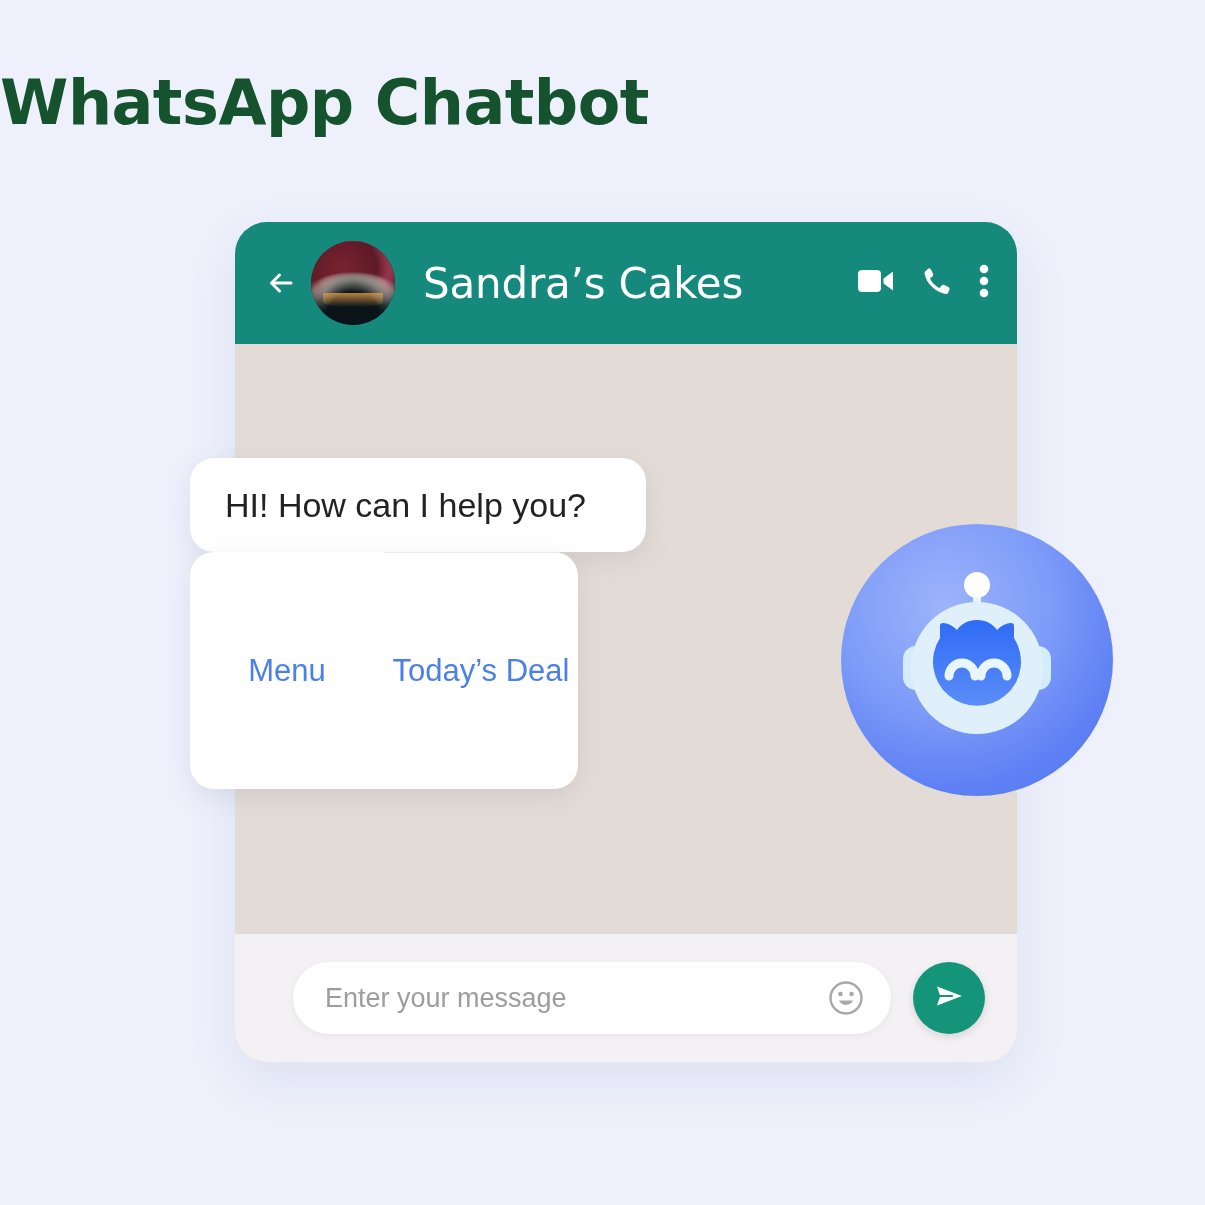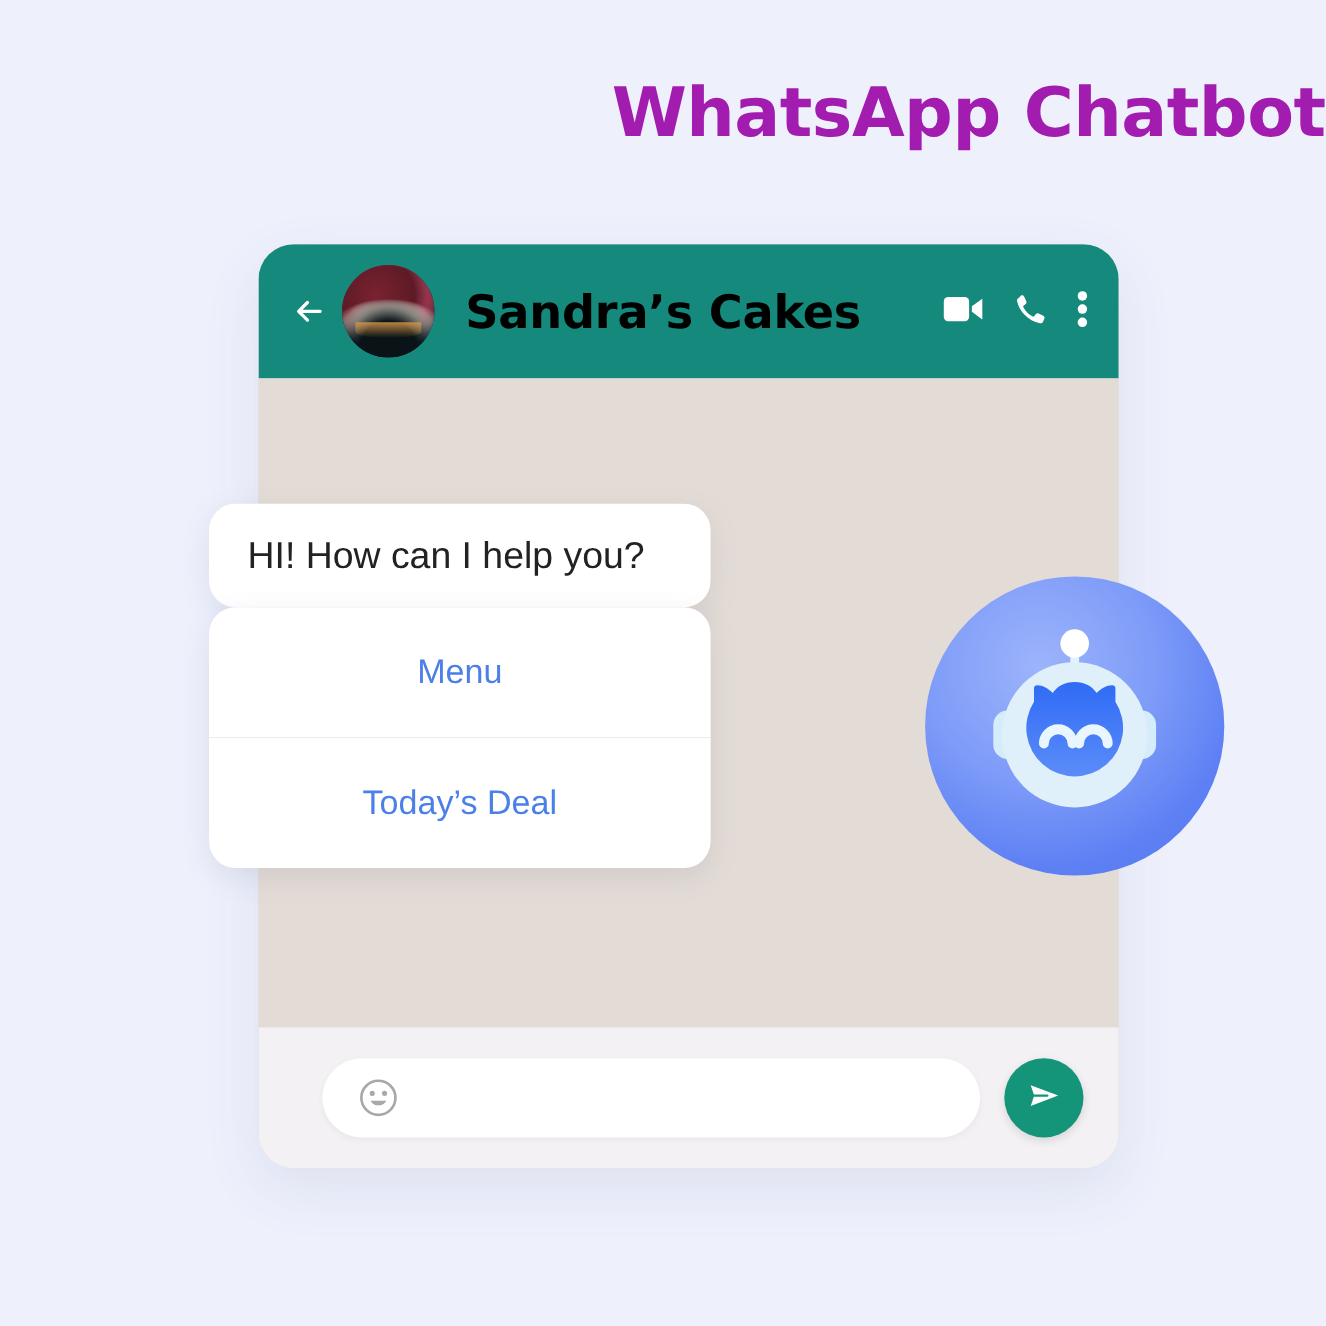--- a/index.html
+++ b/index.html
@@ -15,25 +15,25 @@
     font-family: "Liberation Sans", sans-serif;
     position: relative;
   }
 
   
   .page-title {
     position: absolute;
     top: 66px;
     left: 0;
     width: 100%;
-    text-align: right;
+    text-align: left;
     font-size: 62px;
     font-weight: bold;
     letter-spacing: -0.5px;
-    color: #a21caf;
+    color: #14532d;
     font-family: "DejaVu Sans", sans-serif;
   }
 
   
   .phone {
     position: absolute;
     left: 235px;
     top: 222px;
     width: 782px;
     height: 840px;
@@ -89,22 +89,22 @@
     position: absolute;
     left: 14%; right: 14%;
     top: 62%;
     height: 16%;
     background: linear-gradient(180deg, rgba(214,150,72,0.85), rgba(214,150,72,0));
     border-radius: 0 0 40% 40%;
   }
 
   .chat-title {
     font-size: 42px;
-    font-weight: bold;
-    color: #000000;
+    font-weight: normal;
+    color: #ffffff;
     margin-left: 28px;
     flex: 1 1 auto;
     white-space: nowrap;
     letter-spacing: -0.2px;
     font-family: "DejaVu Sans", sans-serif;
   }
 
   .header-actions {
     display: flex;
     align-items: center;
@@ -195,24 +195,24 @@
     align-items: center;
     padding-left: 35px;
     font-size: 34px;
     color: #222222;
     margin-top: 37px;
   }
 
   .bubble-menu {
     left: 190px;
     top: 552px;
-    width: 456px;
+    width: 388px;
     height: 237px;
     display: flex;
-    flex-direction: column;
+    flex-direction: row;
     overflow: hidden;
   }
   .menu-option {
     flex: 1 1 0;
     display: flex;
     align-items: center;
     justify-content: center;
     font-size: 31px;
     color: #4b80e8;
     cursor: pointer;
@@ -280,20 +280,21 @@
         </svg>
       </span>
 
     </div>
   </div>
 
   <div class="chat-body"></div>
 
   <div class="chat-footer">
     <div class="composer">
+      <input type="text" placeholder="Enter your message" style="">
       <span class="emoji-btn">
         <svg width="38" height="38" viewBox="0 0 38 38" aria-hidden="true">
           <circle cx="19" cy="19" r="15.5" fill="none" stroke="#a8a8a8" stroke-width="2.4"></circle>
           <circle cx="13.4" cy="15" r="2.3" fill="#a8a8a8"></circle>
           <circle cx="24.6" cy="15" r="2.3" fill="#a8a8a8"></circle>
           <path d="M11.8 21.6 A8.2 8.2 0 0 0 26.2 21.6 Z" fill="#a8a8a8"></path>
         </svg>
       </span>
     </div>
 

